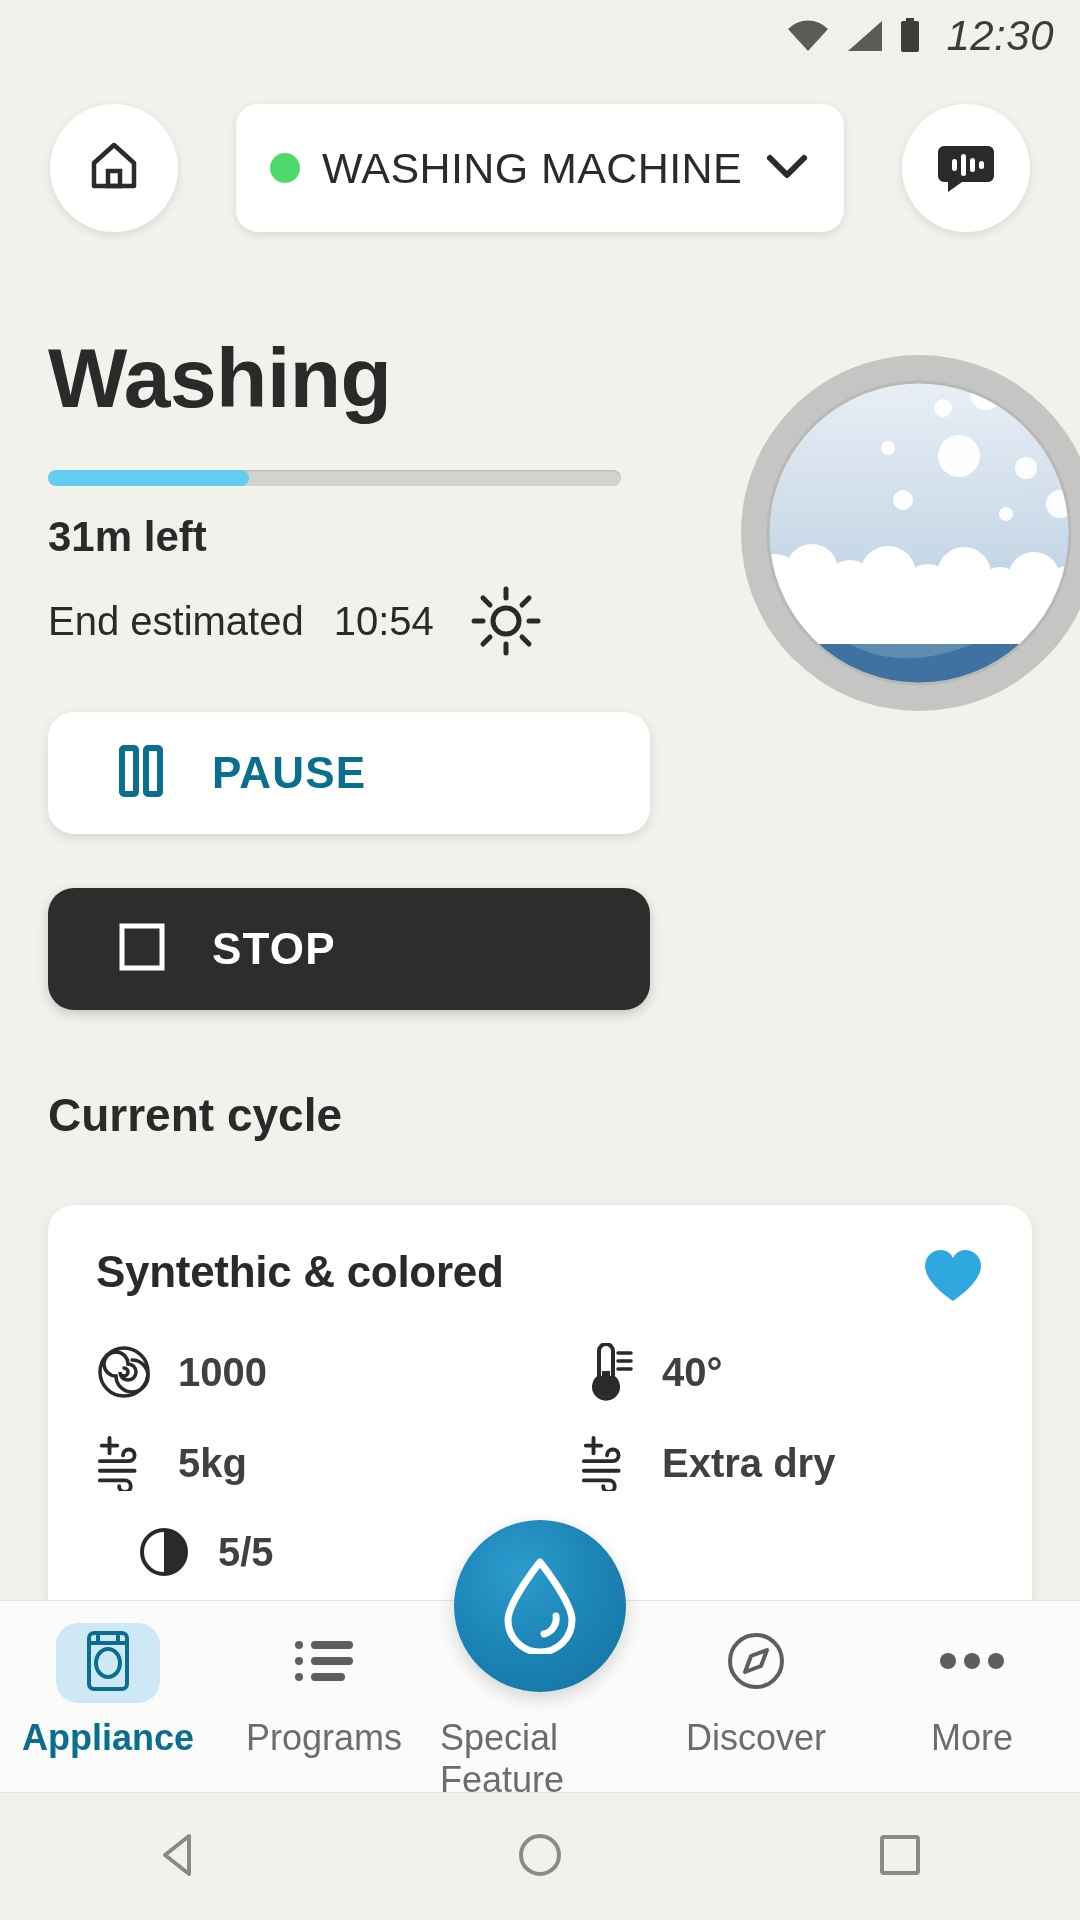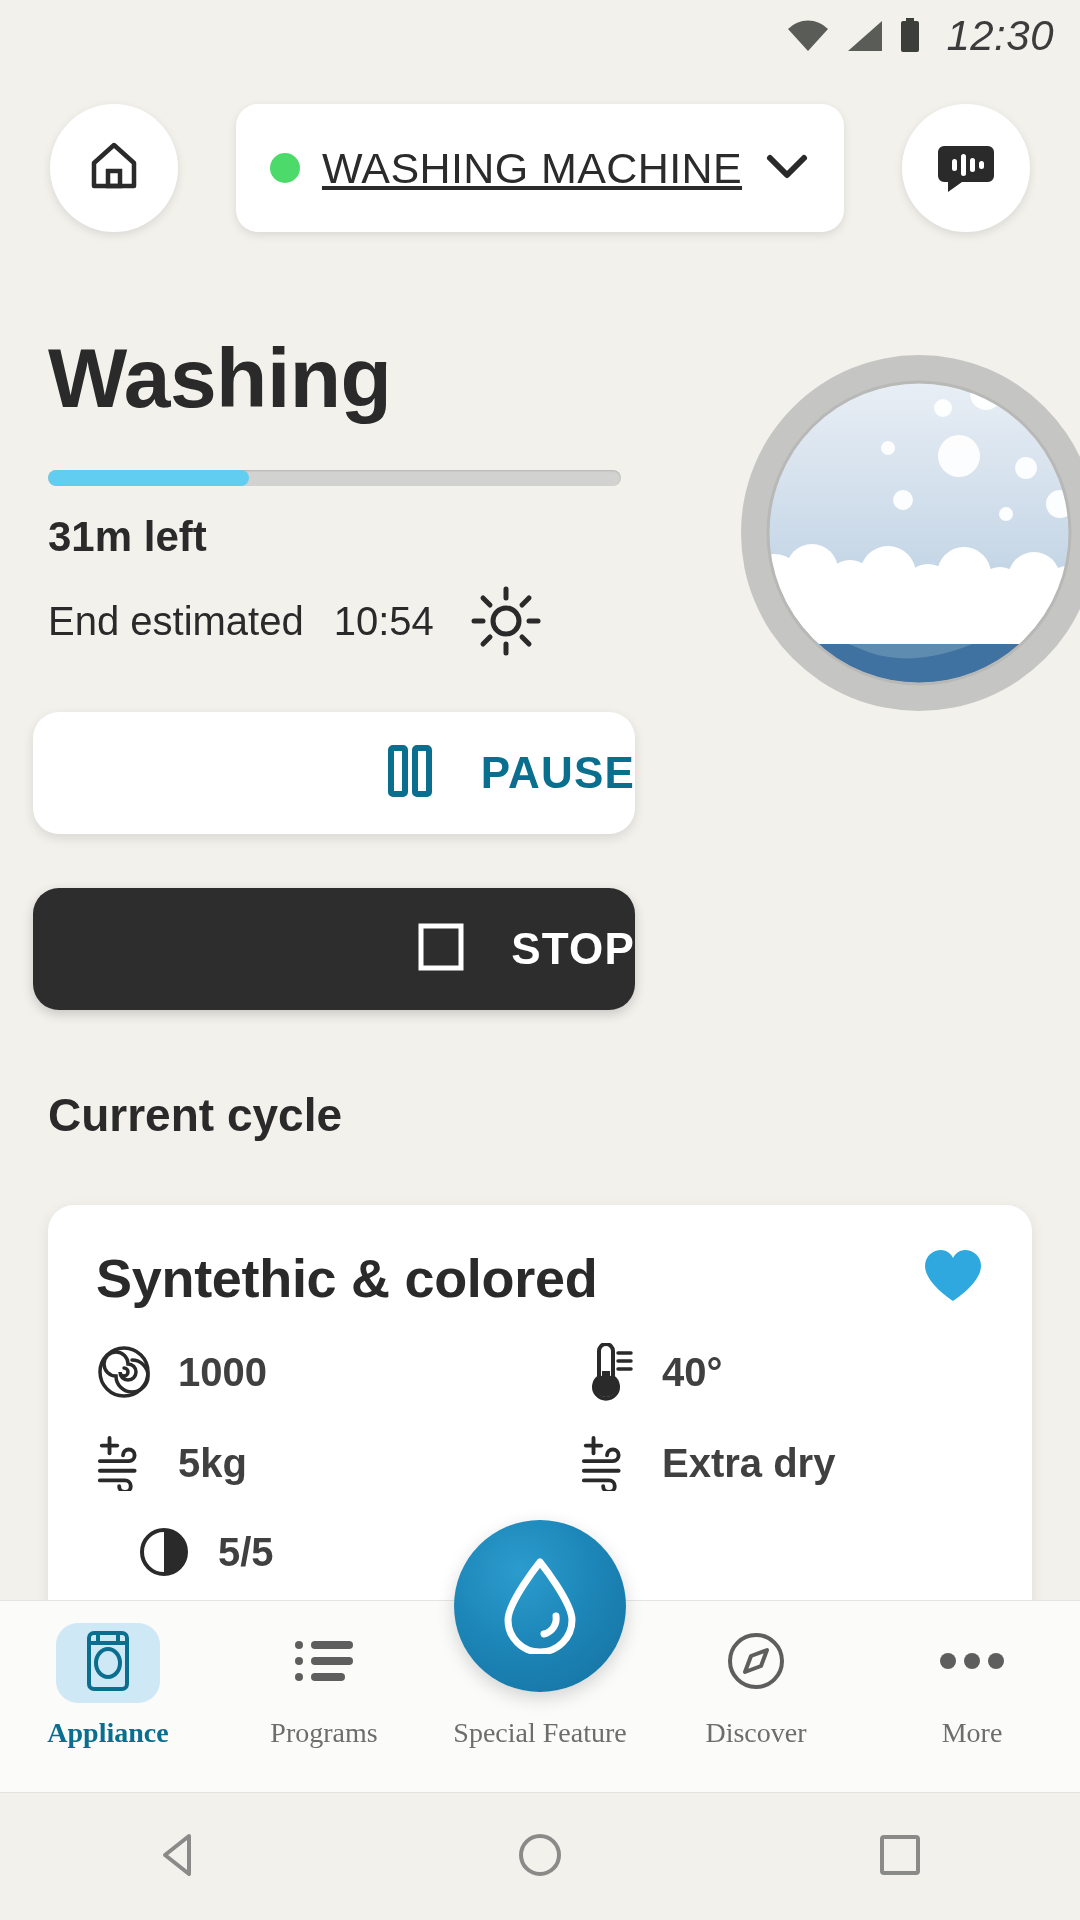--- a/index.html
+++ b/index.html
@@ -50,21 +50,21 @@
     box-shadow: 0 3px 10px rgba(0,0,0,0.10);
     margin: 0 14px;
     flex: 0 0 auto;
   }
   .status-dot {
     width: 30px; height: 30px; border-radius: 50%;
     background: #4cdb6a; flex: 0 0 auto;
   }
   .device-name {
     font-size: 43px; font-weight: 500; color: #2b2b2b;
-    letter-spacing: 0.4px; white-space: nowrap; text-decoration: underline;
+    letter-spacing: 0.4px; white-space: nowrap;
   }
 
   
   .drum {
     position: absolute; top: 352px; left: 738px;
     width: 362px; height: 362px;
   }
 
   
   .title {
@@ -90,25 +90,24 @@
   .end-row {
     position: absolute; top: 585px; left: 48px;
     display: flex; align-items: center; gap: 10px;
   }
   .end-label { font-size: 40px; font-weight: 400; color: #2a2a2a; }
   .end-time  { font-size: 40px; font-weight: 400; color: #2a2a2a; margin-left: 20px; }
   .sun-wrap { margin-left: 26px; display: flex; align-items: center; }
 
   
   .btn {
-    position: absolute; left: 33px;
+    position: absolute; left: 48px;
     width: 602px; height: 122px; border-radius: 26px;
     display: flex; align-items: center; gap: 46px;
-    padding-left: 100px;
-    justify-content: flex-end;
+    padding-left: 68px;
   }
   .btn-pause {
     top: 712px; background: #ffffff;
     box-shadow: 0 4px 12px rgba(0,0,0,0.11);
   }
   .btn-stop {
     top: 888px; background: #2d2d2d;
     box-shadow: 0 4px 12px rgba(0,0,0,0.18);
   }
   .btn-label { font-size: 44px; font-weight: 700; letter-spacing: 1.2px; }
@@ -124,21 +123,21 @@
     position: absolute; top: 1205px; left: 48px;
     width: 984px; height: 420px;
     background: #ffffff; border-radius: 26px;
     box-shadow: 0 4px 14px rgba(0,0,0,0.09);
     padding: 42px 48px 0 48px;
   }
   .cycle-head {
     display: flex; align-items: flex-start; justify-content: space-between;
   }
   .cycle-title {
-    font-size: 54px; font-weight: 700; color: #2a2a2a; letter-spacing: -0.3px;
+    font-size: 44px; font-weight: 700; color: #2a2a2a; letter-spacing: -0.3px;
   }
   .specs {
     margin-top: 34px;
     display: grid; grid-template-columns: 1fr 1fr;
     row-gap: 34px;
   }
   .spec { display: flex; align-items: center; gap: 26px; }
   .spec-val { font-size: 40px; font-weight: 700; color: #404040; }
   .spec-icon { width: 56px; display: flex; align-items: center; justify-content: center; flex: 0 0 56px; }
   .spec-col2 { padding-left: 40px; }
@@ -154,21 +153,21 @@
   }
   .nav-item {
     width: 200px;
     display: flex; flex-direction: column; align-items: center; gap: 14px;
   }
   .nav-icon-box {
     width: 104px; height: 80px; border-radius: 22px;
     display: flex; align-items: center; justify-content: center;
   }
   .nav-icon-box.active { background: #cfe8f5; }
-  .nav-label { font-size: 28px; color: #6d6d6d; font-weight: 400; font-family: Liberation Serif, serif; }
+  .nav-label { font-size: 36px; color: #6d6d6d; font-weight: 400; }
   .nav-label.active { color: #0a6e8f; font-weight: 700; }
   .nav-item.fab-slot .nav-icon-box { background: transparent; }
   .fab {
     position: absolute; left: 50%; transform: translateX(-50%);
     bottom: 228px;
     width: 172px; height: 172px; border-radius: 50%;
     background: radial-gradient(circle at 38% 30%, #2b9ccd 0%, #1d86b8 45%, #14719f 100%);
     display: flex; align-items: center; justify-content: center;
     box-shadow: 0 6px 18px rgba(0,0,0,0.16);
   }

